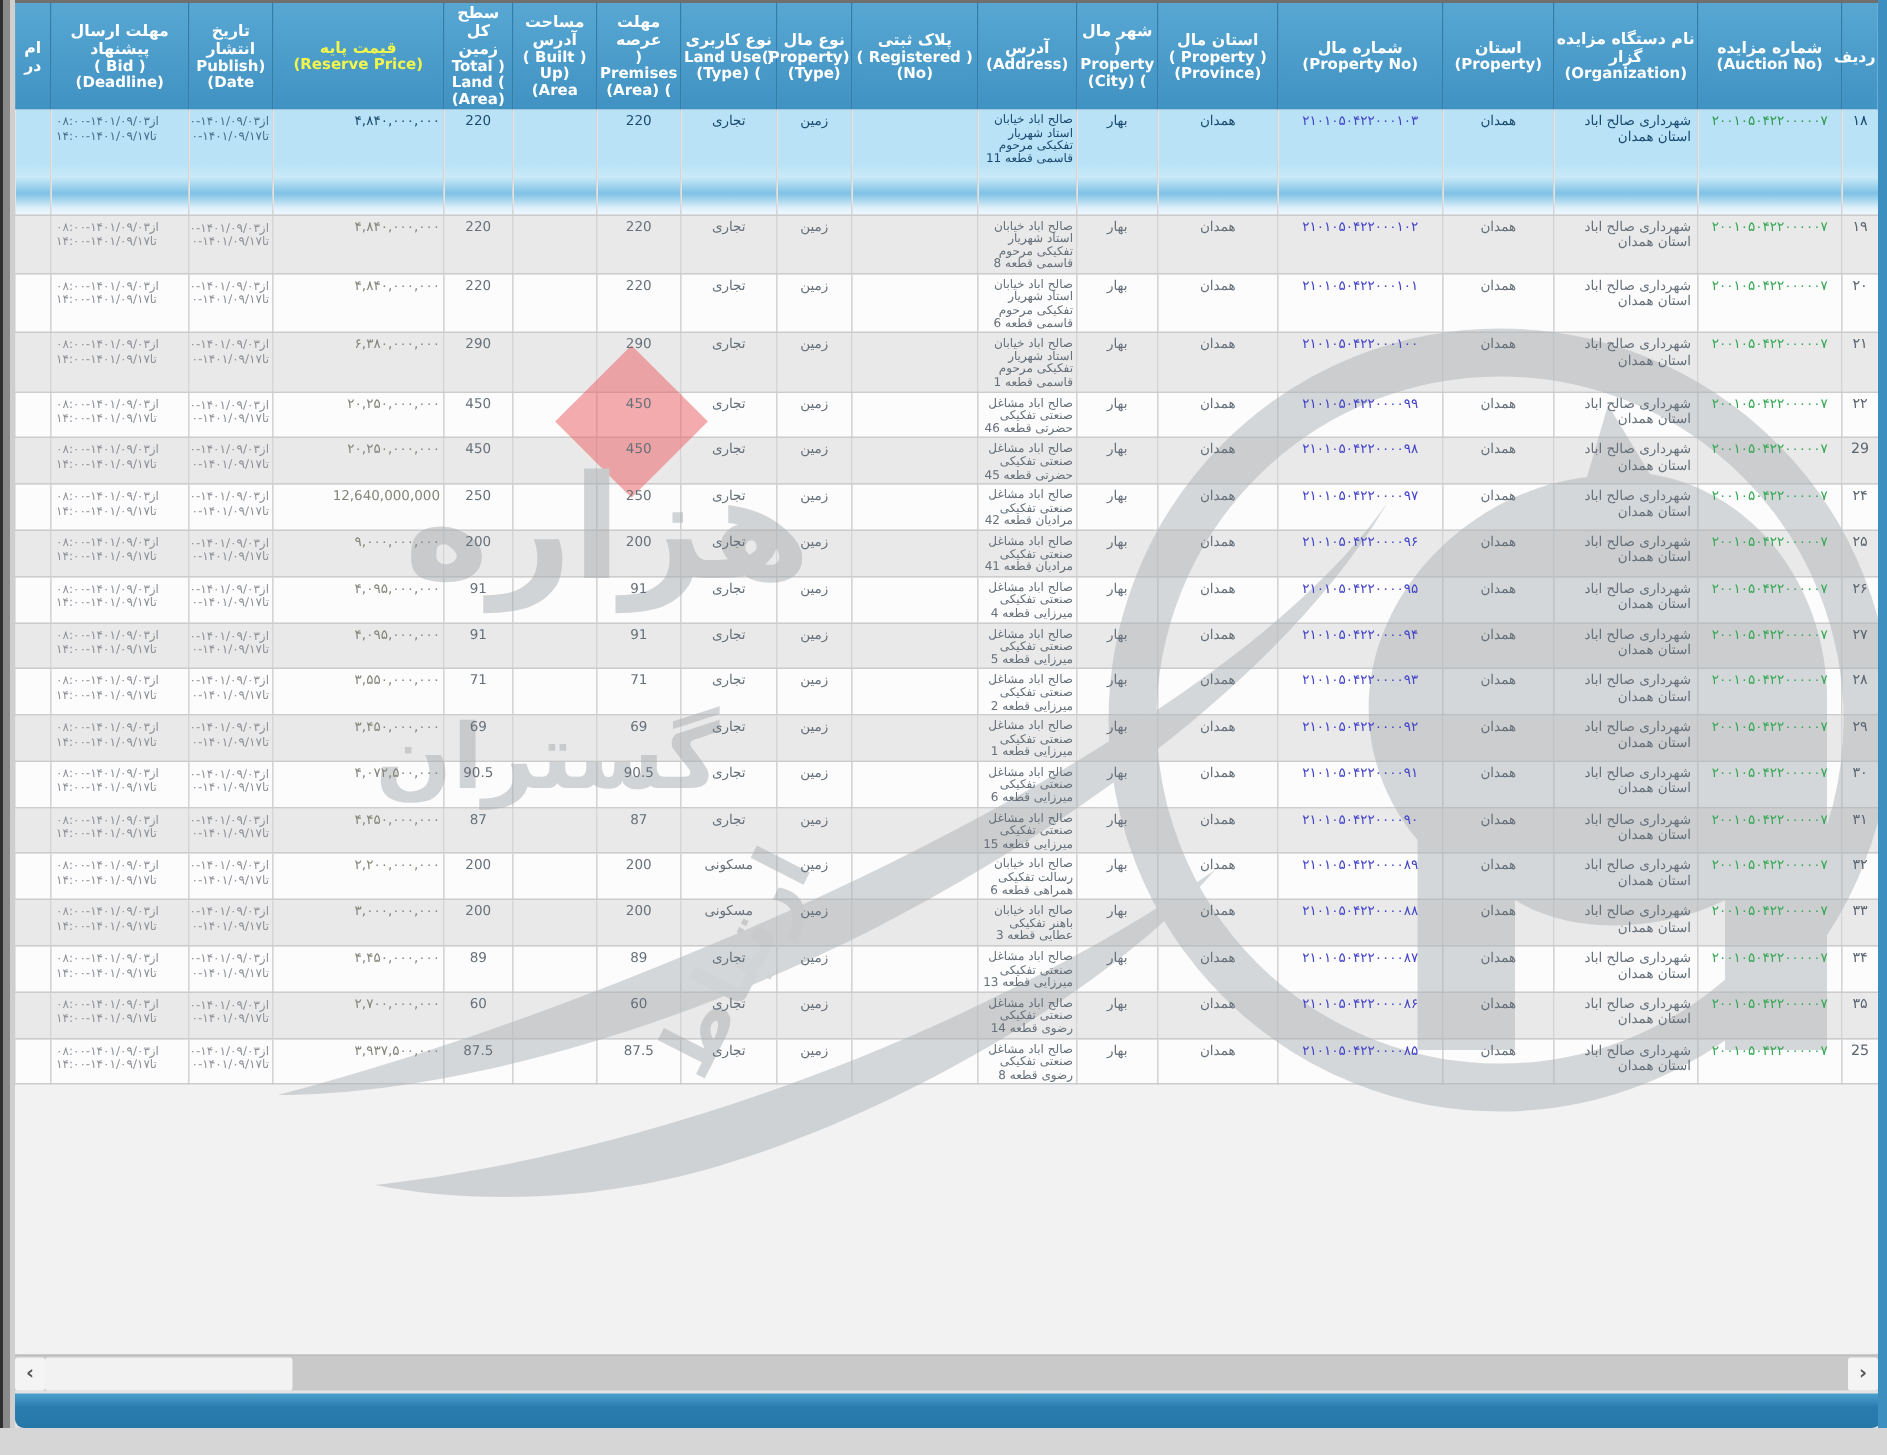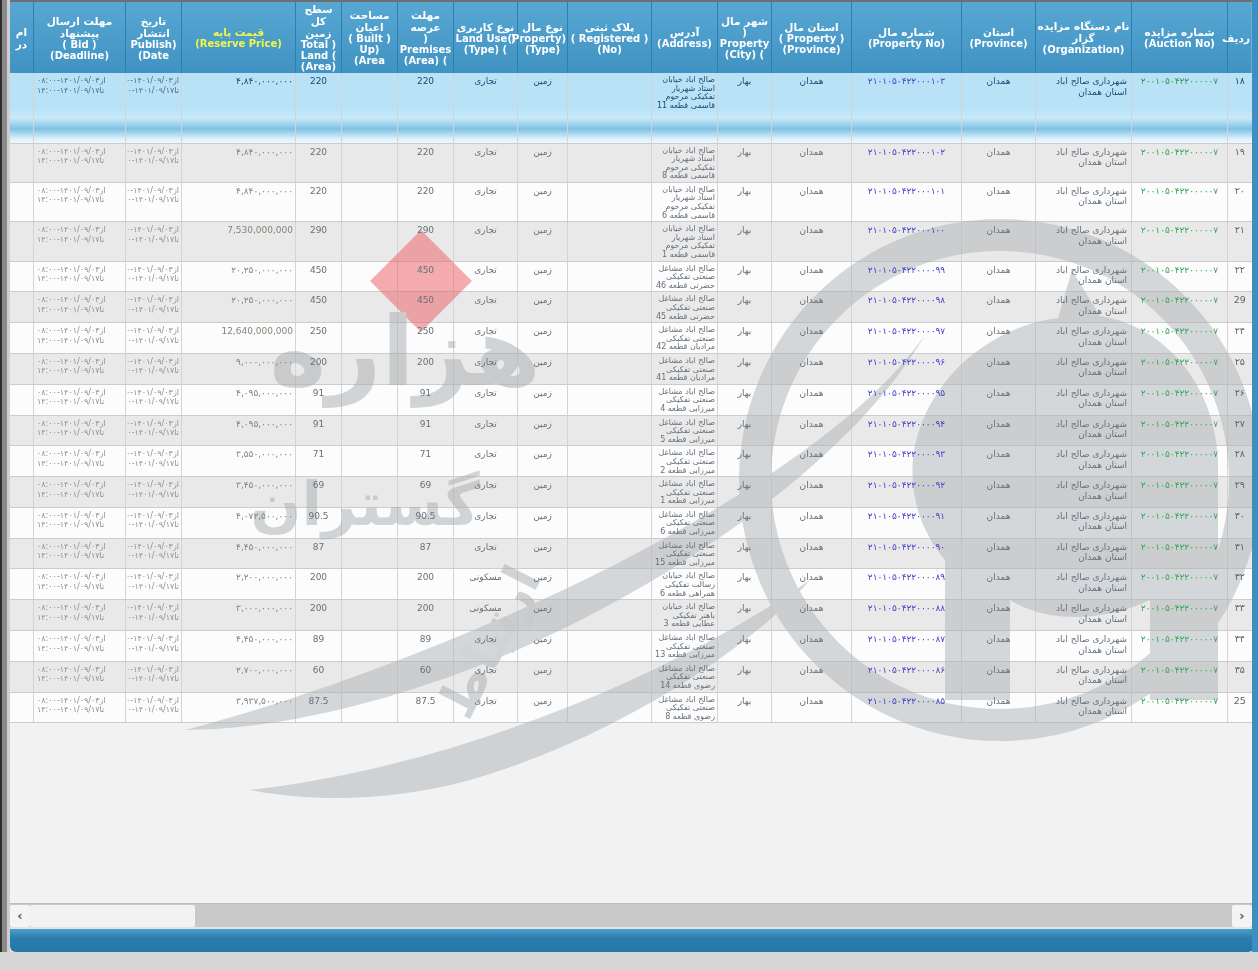--- a/index.html
+++ b/index.html
@@ -83,30 +83,30 @@
           <col style="width:114px">
           <col style="width:56px">
         <col style="width:92px">
           <col style="width:24px">
       </colgroup>
       <thead>
         <tr>
           <th><span>ردیف</span></th>
           <th><span>شماره مزایده</span><span class="en">(Auction No)</span></th>
           <th><span>نام دستگاه مزایده گزار</span><span class="en">(Organization)</span></th>
-          <th><span>استان</span><span class="en">(Province)</span></th>
+          <th><span>استان</span><span class="en">(Property)</span></th>
           <th><span>شماره مال</span><span class="en">(Property No)</span></th>
           <th><span>استان مال</span><span class="en">( Property ) (Province)</span></th>
           <th><span>شهر مال</span><span class="en">( Property ) (City)</span></th>
           <th><span>آدرس</span><span class="en">(Address)</span></th>
           <th><span>پلاک ثبتی</span><span class="en">( Registered ) (No)</span></th>
           <th><span>نوع مال</span><span class="en">(Property) (Type)</span></th>
           <th><span>نوع کاربری</span><span class="en">( Land Use ) (Type)</span></th>
           <th><span>مهلت عرصه</span><span class="en">( Premises ) (Area)</span></th>
-          <th><span>مساحت اعیان</span><span class="en">( Built ) (Up Area)</span></th>
+          <th><span>مساحت آدرس</span><span class="en">( Built ) (Up Area)</span></th>
           <th><span>سطح کل زمین</span><span class="en">( Total ) Land (Area)</span></th>
           <th class="price-head"><span>قیمت پایه</span><span class="en">(Reserve Price)</span></th>
           <th><span>تاریخ انتشار</span><span class="en">(Publish Date)</span></th>
           <th><span>مهلت ارسال پیشنهاد</span><span class="en">( Bid ) (Deadline)</span></th>
           <th><span>ام در</span></th>
         </tr>
       </thead>
       <tbody id="table-body">
           <tr class="selected">
             <td class="c-radif">
@@ -331,21 +331,21 @@
             <td class="c-area">
               <span class="cell">290</span>
             </td>
             <td class="c-area">
               <span class="cell"></span>
             </td>
             <td class="c-area">
               <span class="cell">290</span>
             </td>
             <td class="c-price">
-              <span class="cell">7,530,000,000</span>
+              <span class="cell">۶,۳۸۰,۰۰۰,۰۰۰</span>
             </td>
             <td class="c-date">
               <span class="cell">
                 <span style="display: block;">از۱۴۰۱/۰۹/۰۳-۰۸:۰۰</span>
                 <span style="display: block;">تا۱۴۰۱/۰۹/۱۷-۱۴:۰۰</span>
               </span>
             </td>
             <td class="c-date">
               <span class="cell">
                 <span style="display: block;">از۱۴۰۱/۰۹/۰۳-۰۸:۰۰</span>

